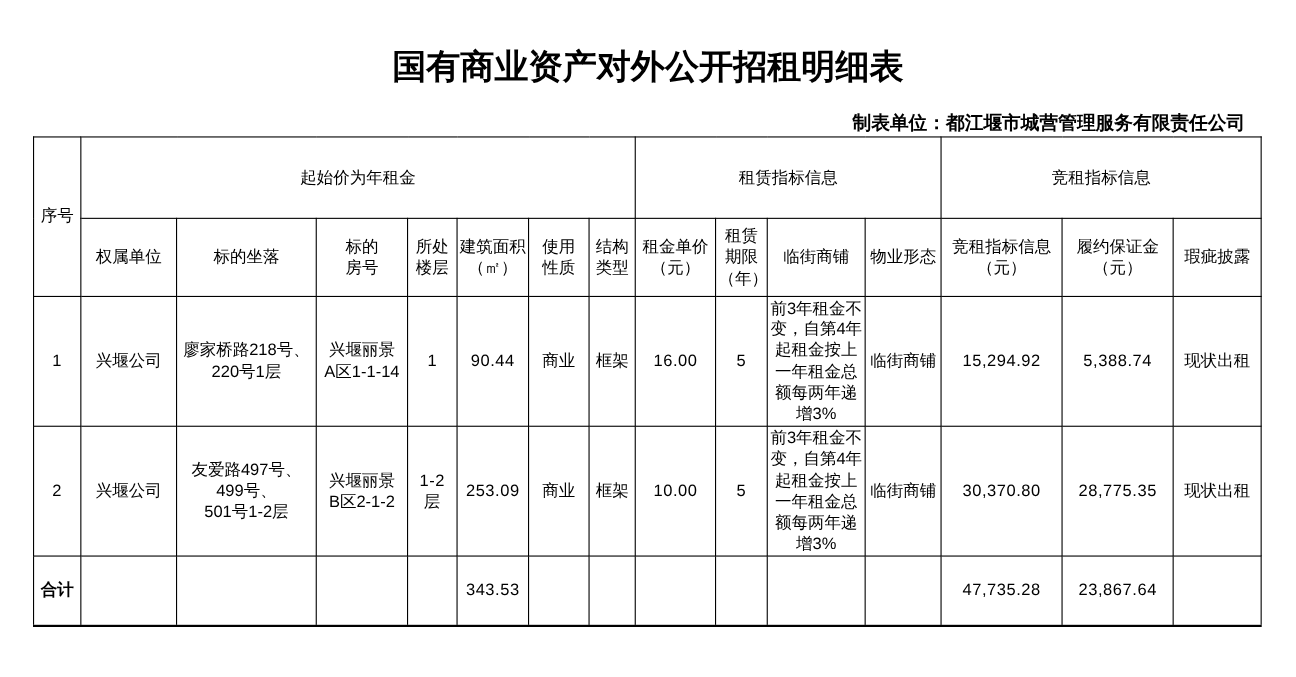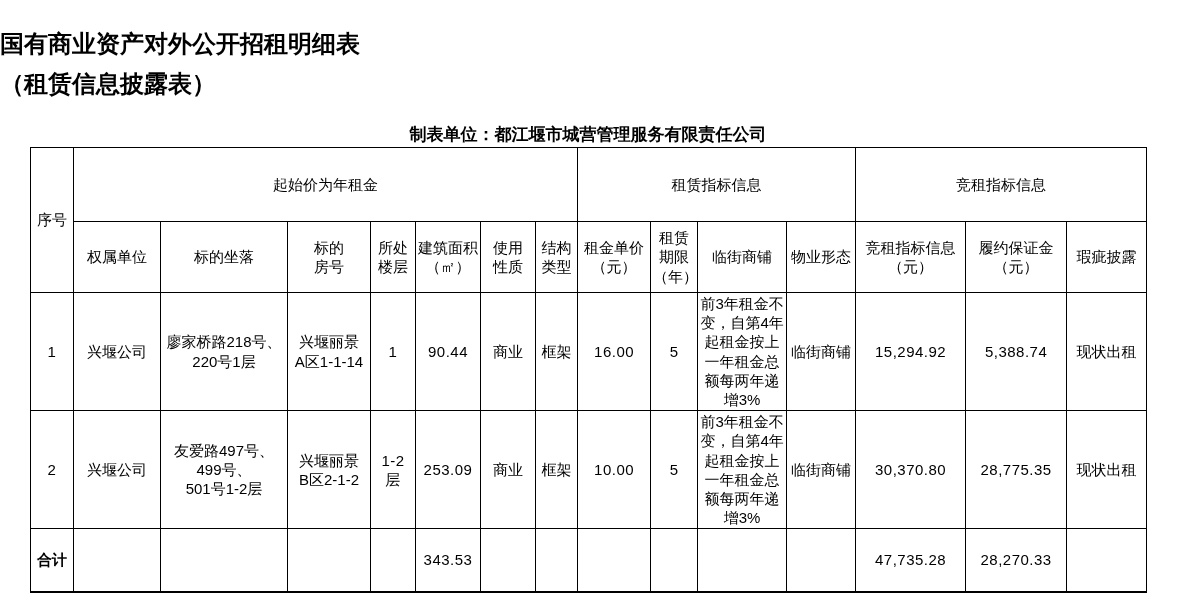--- a/index.html
+++ b/index.html
@@ -6,32 +6,33 @@
     margin: 0;
     padding: 0;
     background: #ffffff;
     width: 1178px;
     height: 615px;
     overflow: hidden;
     font-family: "Liberation Sans", "DejaVu Sans", sans-serif;
     color: #000000;
   }
   .page-title {
+    text-align: center;
     font-weight: bold;
-    font-size: 24px;
+    font-size: 31px;
     line-height: 40px;
-    padding-top: 24px;
+    padding-top: 41px;
     margin: 0;
   }
   .meta-line {
     display: flex;
-    justify-content: center;
+    justify-content: flex-end;
     align-items: flex-end;
     width: 1116px;
-    margin: 20px 0 0 30px;
+    margin: 20px 0 0 16px;
     font-weight: bold;
     font-size: 17px;
     line-height: 21px;
   }
   table.asset-table {
     table-layout: fixed;
     border-collapse: collapse;
     width: 1116px;
     margin: 2px 0 0 30px;
     border: 1px solid #000;
@@ -53,21 +54,21 @@
   tr.data-row-2   { height: 117px; }
   tr.total-row    { height: 63px; padding-left: 22px; }
   td.num { letter-spacing: 0.5px; }
   td.escalation-cell { line-height: 1.24; padding: 0 2px; }
   td.total-label-cell { font-size: 19px; font-weight: bold; letter-spacing: 0; padding: 0; }
 </style>
 </head>
 <body>
 
 <h1 class="page-title"><span>国有商业资产对外公开招租明细表</span><br>
-<span>（租赁信息披露表）</span></h1>
+</h1>
 
 <div class="meta-line">
   <span>制表单位：都江堰市城营管理服务有限责任公司</span>
 </div>
 
 <table class="asset-table">
   <colgroup>
     <col style="width:43px">
       <col style="width:87px">
       <col style="width:127px">
@@ -164,17 +165,17 @@
       <td></td>
       <td></td>
       <td class="num">343.53</td>
       <td></td>
       <td></td>
       <td></td>
       <td></td>
       <td></td>
       <td></td>
       <td class="num">47,735.28</td>
-      <td class="num">28,270.33</td>
+      <td class="num">23,867.64</td>
       <td></td>
     </tr>
   </tbody>
 </table>
 
 </body></html>

